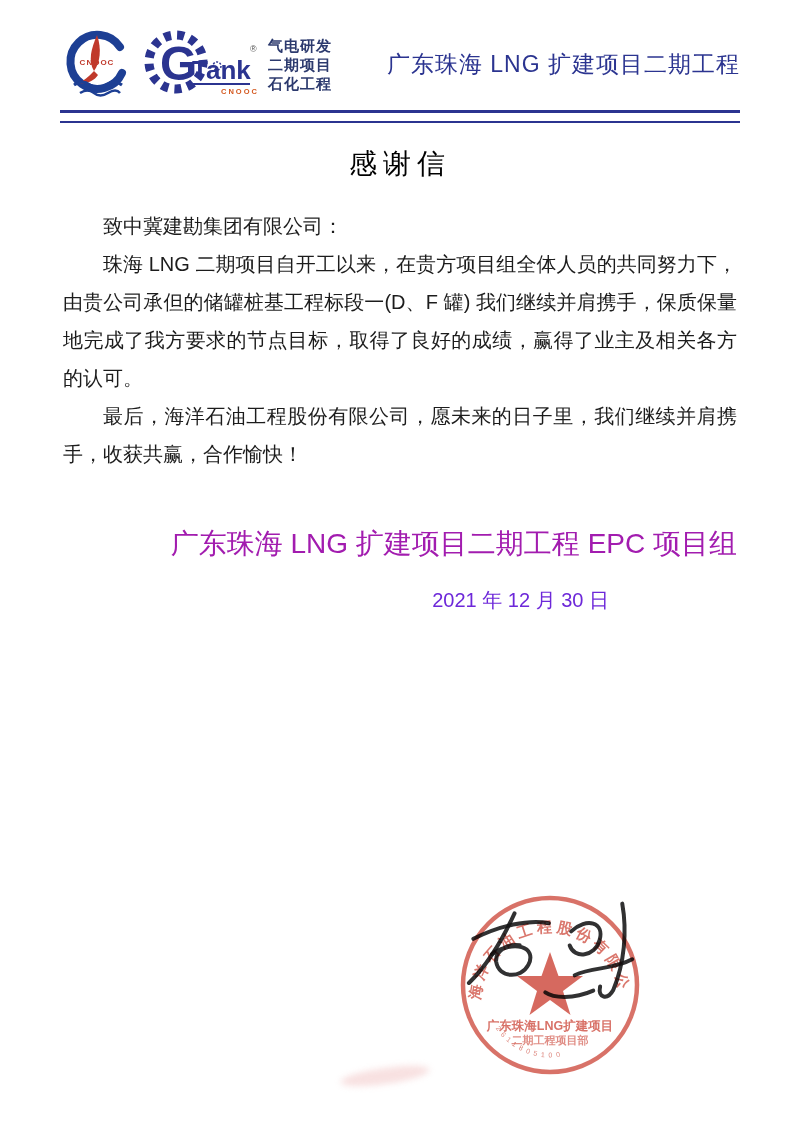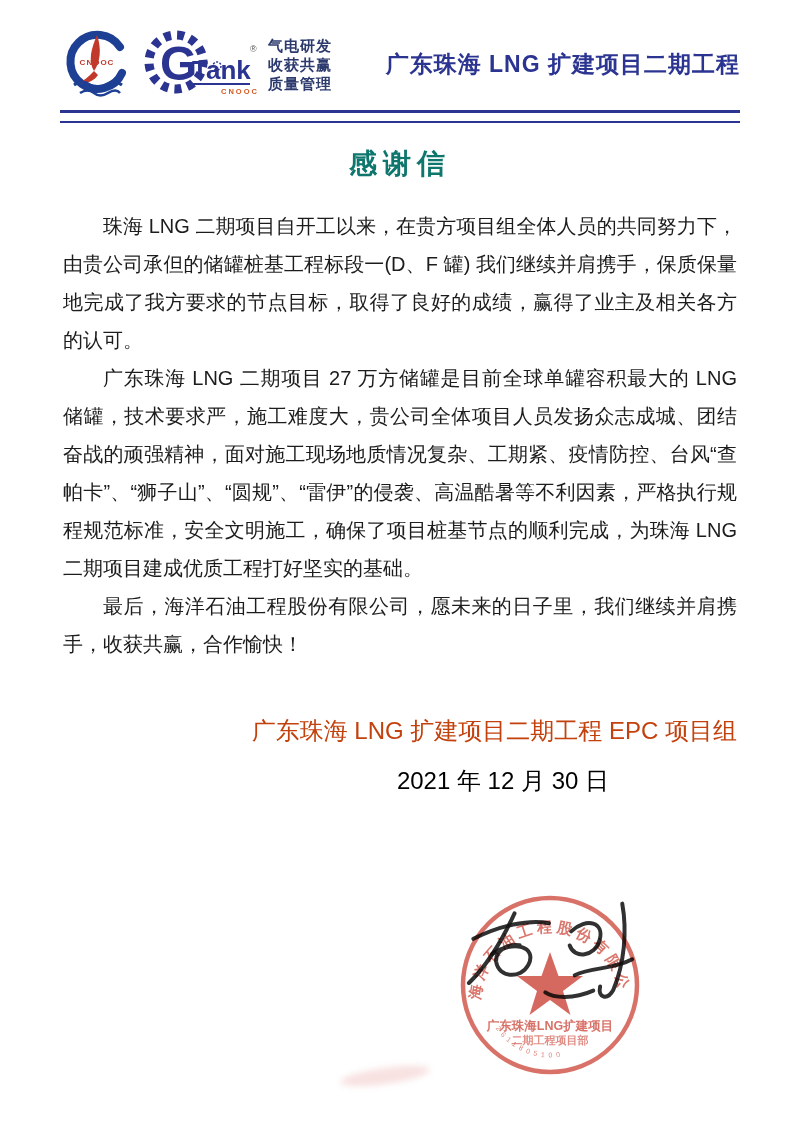--- a/index.html
+++ b/index.html
@@ -7,37 +7,37 @@
        font-family:"Liberation Sans","DejaVu Sans",sans-serif;color:#1c1c1c;}
   .page{position:absolute;inset:0;background:#fff;}
 
   
   .header-row{display:flex;justify-content:space-between;align-items:center;
               margin:24px 60px 0 60px;height:80px;}
   .logo-cluster{display:flex;align-items:center;gap:4px;}
   .services{display:flex;flex-direction:column;justify-content:center;
             font-size:15px;font-weight:700;color:#2c3a6e;line-height:19px;
             letter-spacing:1px;margin-left:2px;}
-  .project-title{font-size:23px;font-weight:700;color:#2b3490;
+  .project-title{font-size:23px;font-weight:400;color:#2b3490;
                  letter-spacing:1px;white-space:nowrap;}
   .rule{margin:6px 60px 0 60px;height:8px;
         border-top:3px solid #2b3490;border-bottom:2px solid #2b3490;}
 
   
-  .letter-title{margin-top:22px;text-align:center;font-size:28px;font-weight:700;
-                letter-spacing:6px;color:#0f766e;}
+  .letter-title{margin-top:22px;text-align:center;font-size:28px;font-weight:400;
+                letter-spacing:6px;color:#000000;}
   .letter-body{margin:24px 63px 0 63px;font-size:20px;line-height:38px;
                text-align:justify;color:#1c1c1c;}
   .letter-body p{margin:0;text-indent:2em;}
   .letter-body .salutation{text-indent:2em;}
 
   
   .signoff{position:relative;margin:52px 63px 0 63px;text-align:right;z-index:1;}
-  .signoff .signer{font-size:24px;color:#c2410c;}
-  .signoff .date{font-size:24px;color:#000000;margin-top:18px;padding-right:128px;}
+  .signoff .signer{font-size:28px;color:#a21caf;}
+  .signoff .date{font-size:20px;color:#6d28d9;margin-top:24px;padding-right:128px;}
 
   
   .stamp{position:absolute;left:455px;top:890px;width:190px;height:190px;
          z-index:2;mix-blend-mode:multiply;opacity:.92;filter:blur(.3px);}
   .signature{position:absolute;left:452px;top:896px;width:205px;height:118px;
              z-index:3;mix-blend-mode:multiply;transform:rotate(-2deg);}
   .smudge{position:absolute;left:340px;top:1068px;width:90px;height:16px;
           background:rgba(224,120,120,.22);border-radius:50%;
           transform:rotate(-8deg);filter:blur(3px);z-index:0;}
 </style>
@@ -63,33 +63,33 @@
         <text x="22" y="56" font-size="48" font-weight="bold" fill="#2b3490">G</text>
         <text x="54" y="55" font-size="26" font-weight="bold" fill="#2b3490" letter-spacing="0">Tank</text>
         <circle cx="79" cy="42" r="4" fill="none" stroke="#2b3490" stroke-width="1.5" stroke-dasharray="2 1.5"></circle>
         <line x1="54" y1="60" x2="112" y2="60" stroke="#2b3490" stroke-width="2"></line>
         <text x="83" y="70" font-size="7.5" font-weight="bold" fill="#d4581f" letter-spacing="2">CNOOC</text>
         <text x="112" y="28" font-size="9" fill="#555">®</text>
       </svg>
 
       <div class="services">
         <span>气电研发</span>
-        <span>收获共赢</span>
-        <span>质量管理</span>
+        <span>二期项目</span>
+        <span>石化工程</span>
       </div>
     </div>
     <div class="project-title">广东珠海 LNG 扩建项目二期工程</div>
   </div>
   <div class="rule"></div>
 
   <div class="letter-title">感谢信</div>
 
   <div class="letter-body">
+    <p class="salutation">致中冀建勘集团有限公司：</p>
     <p>珠海 LNG 二期项目自开工以来，在贵方项目组全体人员的共同努力下，由贵公司承但的储罐桩基工程标段一(D、F 罐) 我们继续并肩携手，保质保量地完成了我方要求的节点目标，取得了良好的成绩，赢得了业主及相关各方的认可。</p>
-    <p>广东珠海 LNG 二期项目 27 万方储罐是目前全球单罐容积最大的 LNG 储罐，技术要求严，施工难度大，贵公司全体项目人员发扬众志成城、团结奋战的顽强精神，面对施工现场地质情况复杂、工期紧、疫情防控、台风“查帕卡”、“狮子山”、“圆规”、“雷伊”的侵袭、高温酷暑等不利因素，严格执行规程规范标准，安全文明施工，确保了项目桩基节点的顺利完成，为珠海 LNG 二期项目建成优质工程打好坚实的基础。</p>
     <p>最后，海洋石油工程股份有限公司，愿未来的日子里，我们继续并肩携手，收获共赢，合作愉快！</p>
   </div>
 
   <div class="signoff">
     <div class="signer">广东珠海 LNG 扩建项目二期工程 EPC 项目组</div>
     <div class="date">2021 年 12 月 30 日</div>
   </div>
 
   <svg class="stamp" viewBox="0 0 190 190">
     <defs>

